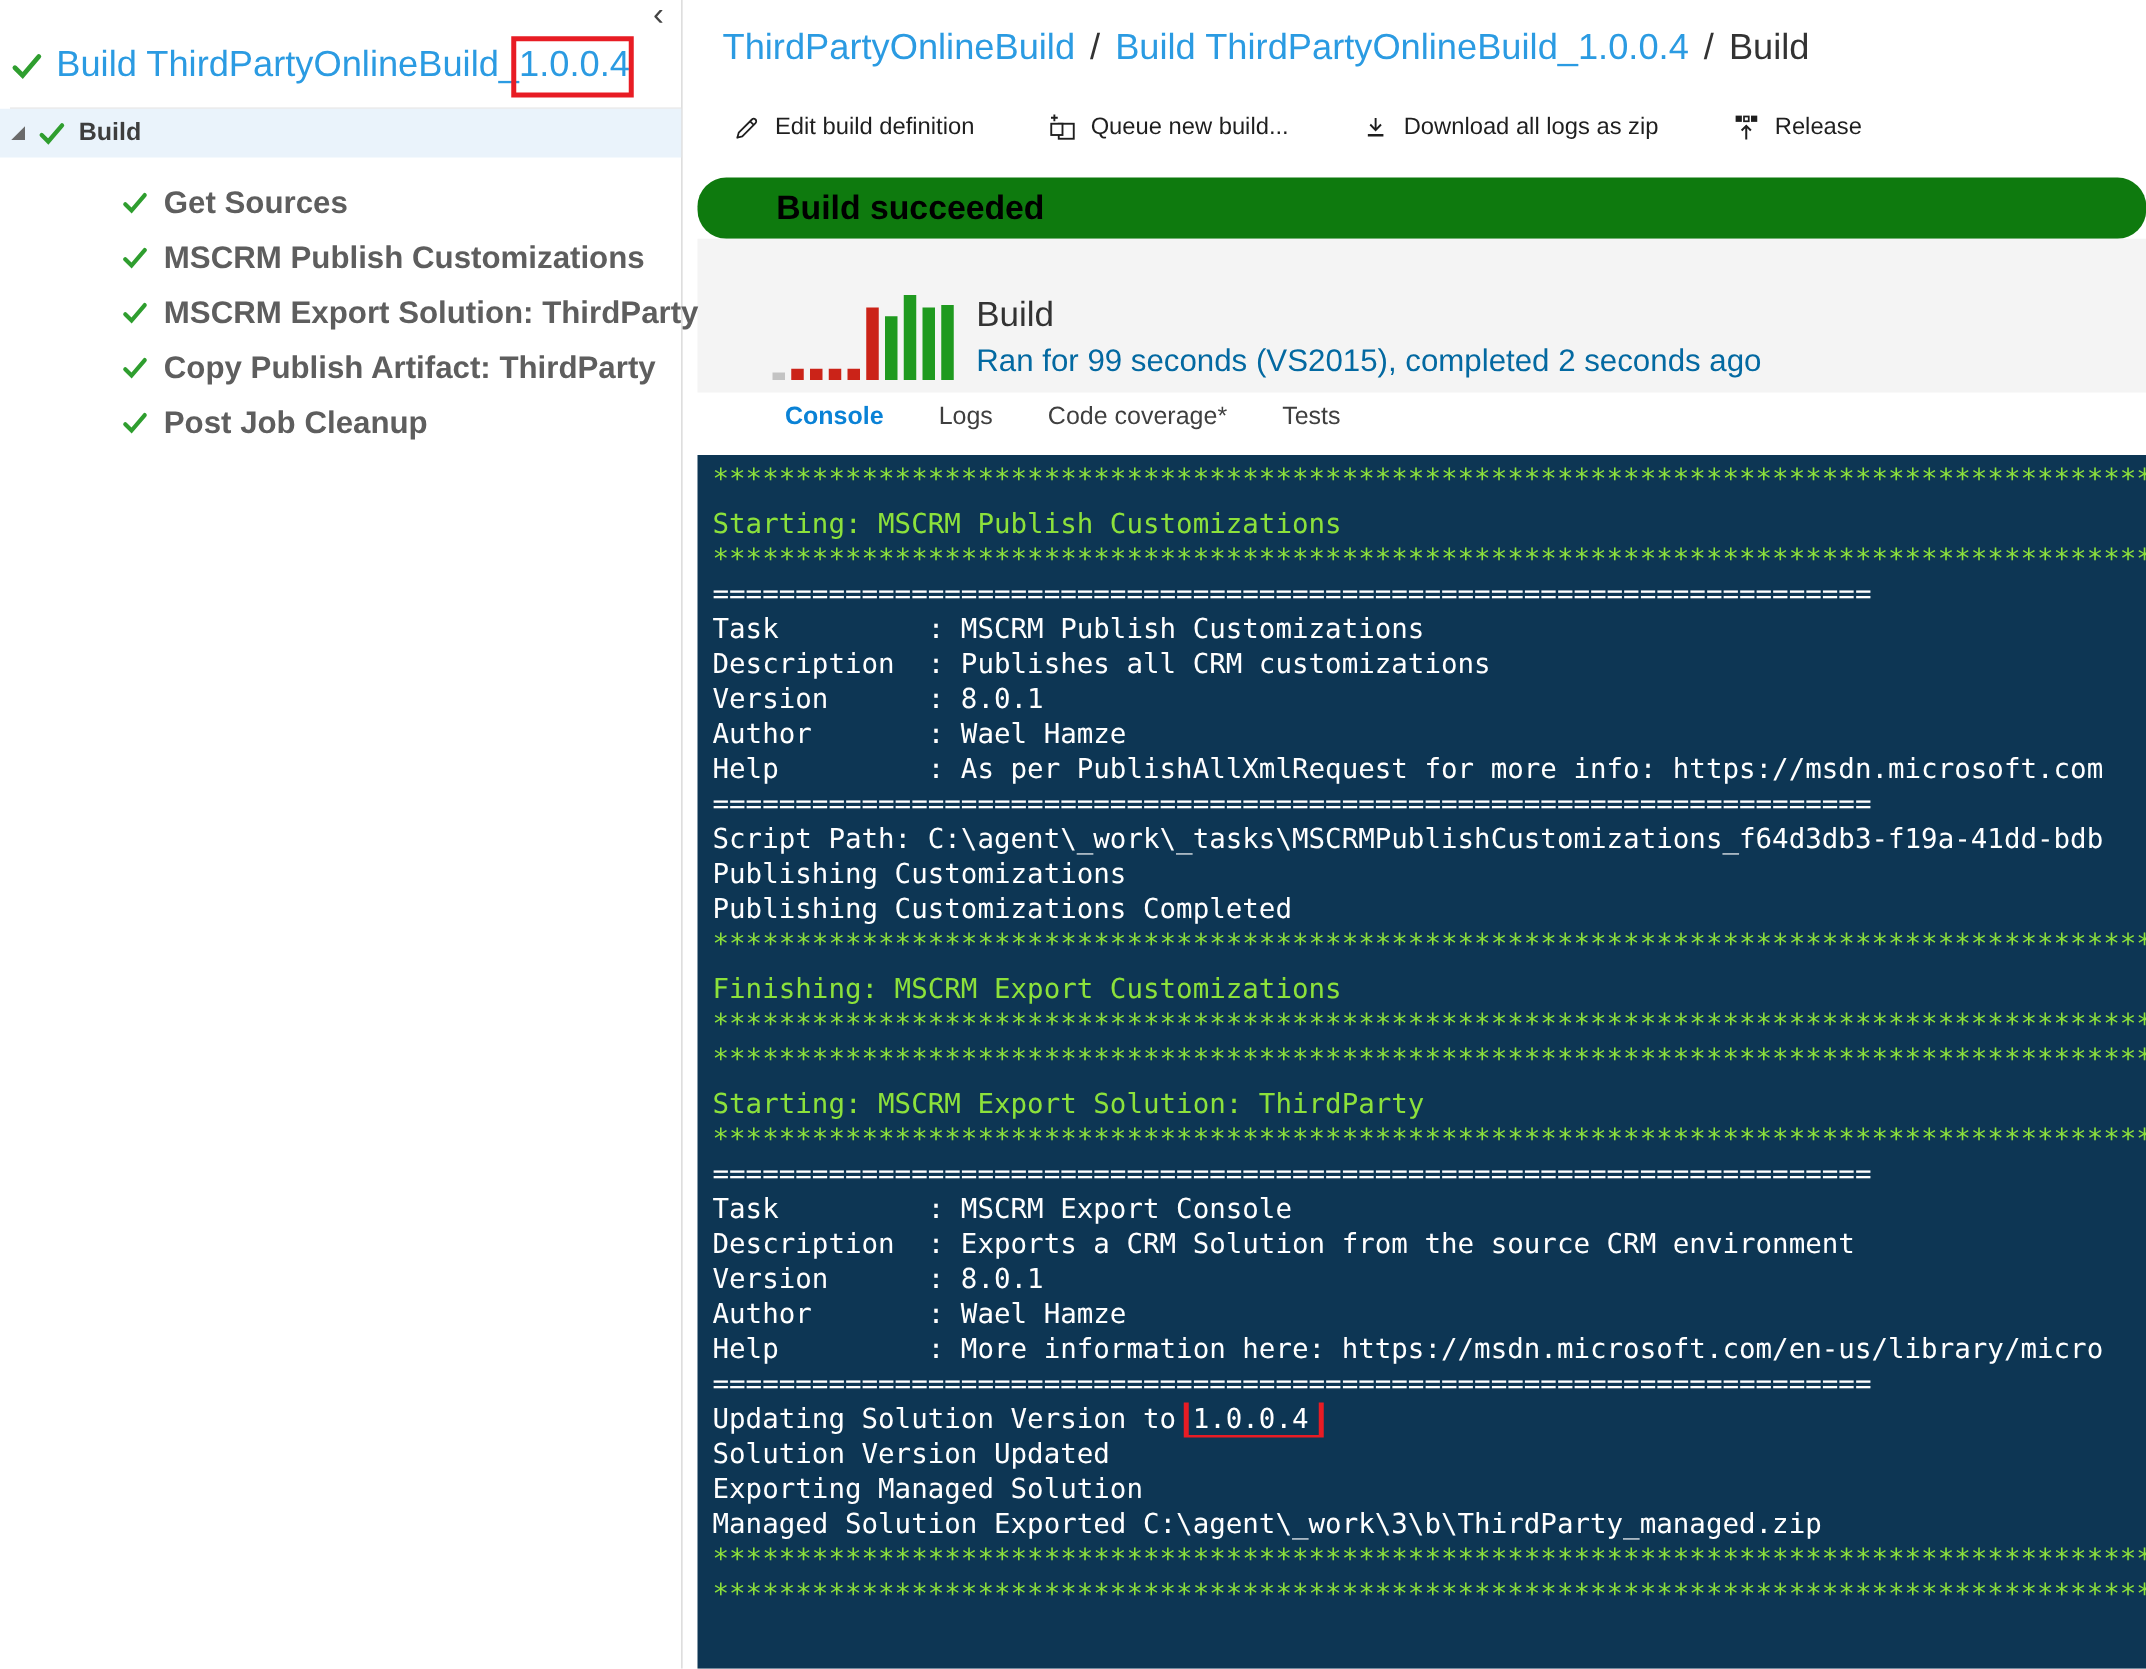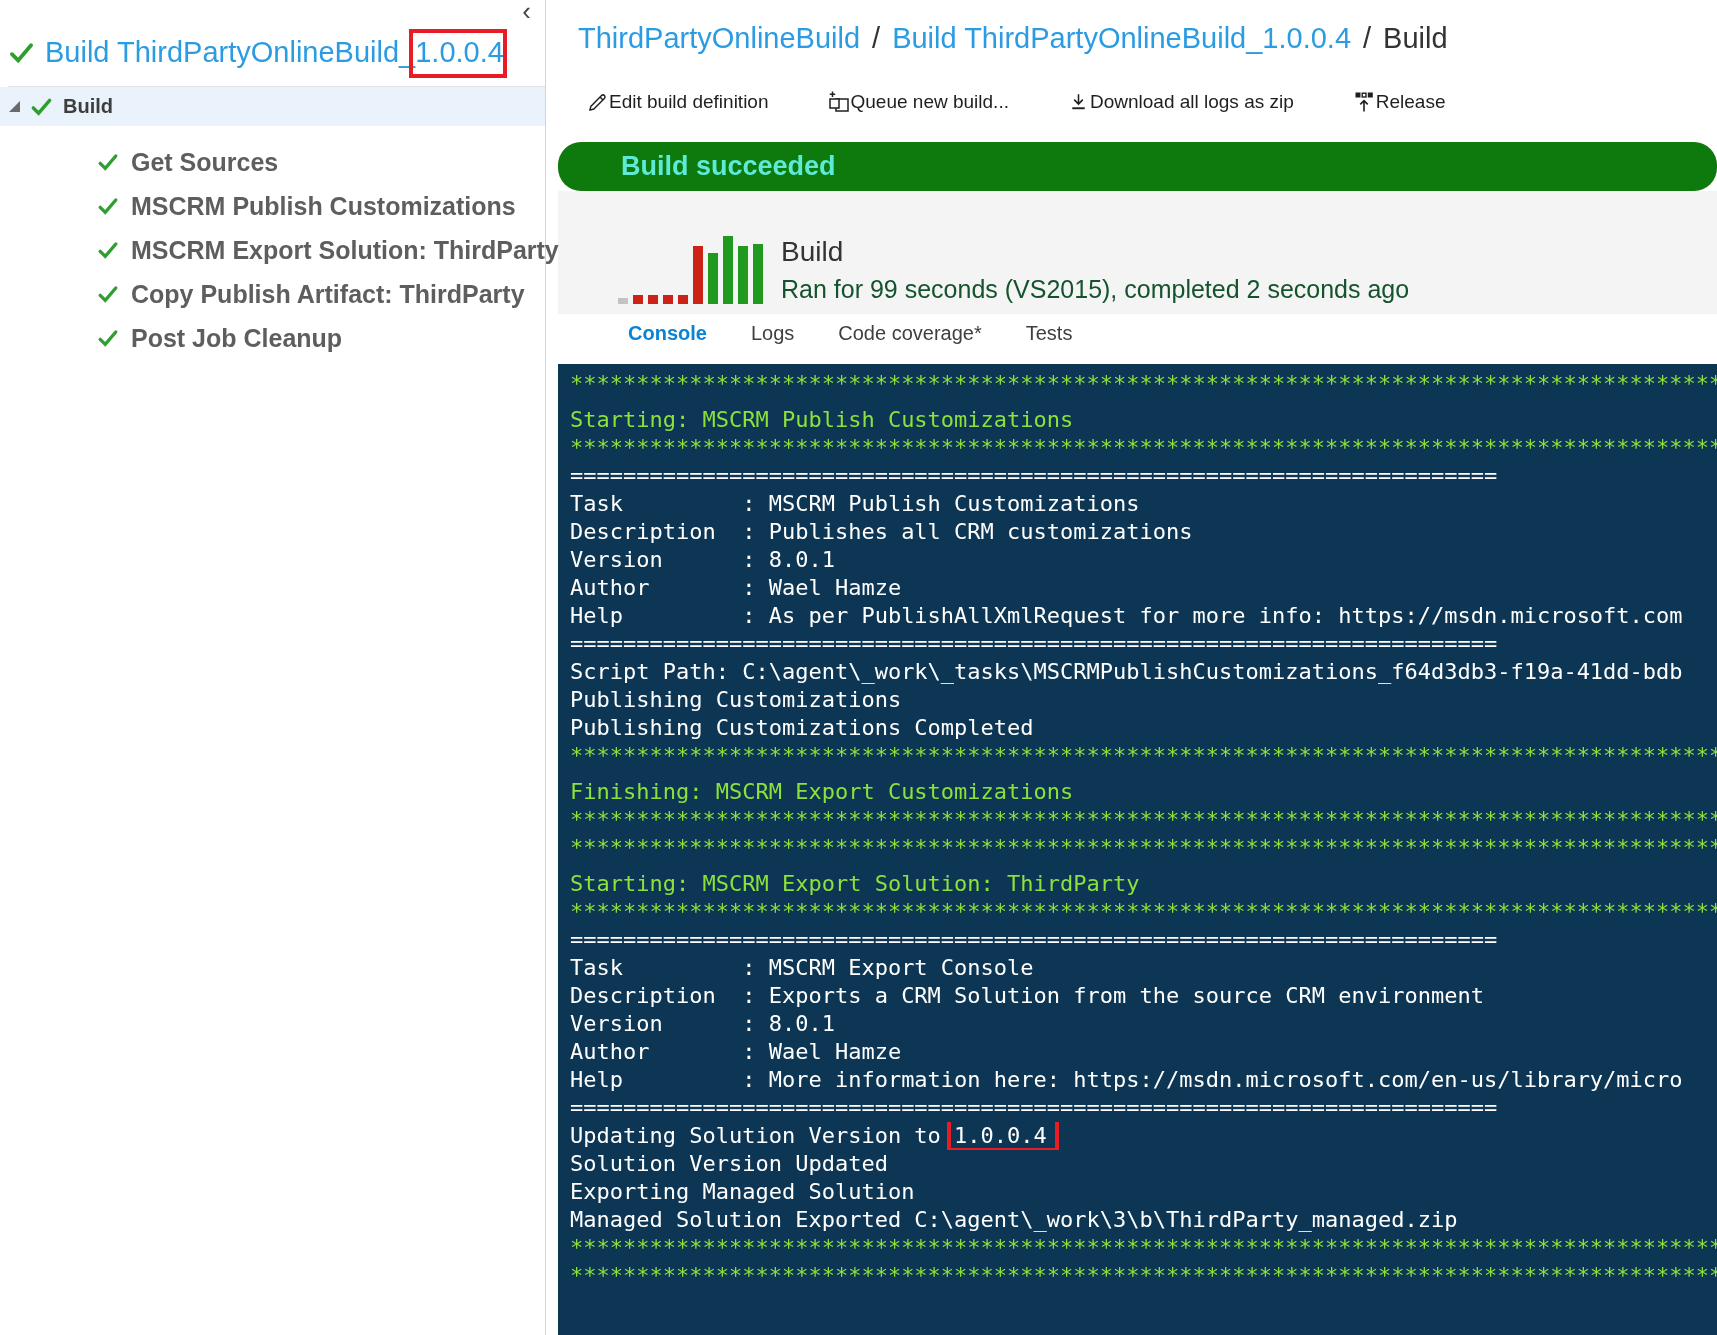--- a/index.html
+++ b/index.html
@@ -27,29 +27,29 @@
   .step{display:flex;align-items:center;height:44px;padding-left:97px;cursor:pointer;}
   .step .lbl{font-size:25px;font-weight:700;color:#5e5e5e;margin-left:12px;white-space:nowrap;}
   .chk{flex:0 0 auto;}
 
   
   main{flex:1;display:flex;flex-direction:column;padding-left:12px;min-width:0;}
   .breadcrumb{margin:20px 0 0 20px;font-size:29px;line-height:36px;color:#333;white-space:nowrap;}
   .breadcrumb a{color:#2b9be2;text-decoration:none;cursor:pointer;}
   .bsep{padding:0 12px;color:#333;}
   .toolbar{display:flex;align-items:center;gap:58px;margin:32px 0 0 28px;height:28px;font-size:19px;color:#1f1f1f;}
-  .titem{display:flex;align-items:center;gap:0;cursor:pointer;white-space:nowrap;}
+  .titem{display:flex;align-items:center;gap:11px;cursor:pointer;white-space:nowrap;}
   .titem svg{display:block;}
-  .banner{margin-top:26px;height:49px;line-height:49px;background:#0e7a0e;color:#5eead4;font-size:27px;font-weight:700;padding-left:63px;border-radius:23px;}
+  .banner{margin-top:26px;height:49px;line-height:49px;background:#0e7a0e;color:#000000;font-size:27px;font-weight:700;padding-left:63px;border-radius:23px;}
   .summary{background:#f4f4f4;height:113px;display:flex;align-items:flex-end;padding-bottom:10px;}
   .chart{display:flex;align-items:flex-end;gap:5px;margin-left:60px;}
   .bar{width:10px;}
   .summary-text{margin-left:18px;display:flex;flex-direction:column;gap:7px;}
   .build-name{font-size:28px;color:#333;}
-  .build-summary{font-size:25px;color:#14532d;white-space:nowrap;}
+  .build-summary{font-size:25px;color:#0369a1;white-space:nowrap;}
   .tabs{display:flex;align-items:center;gap:44px;margin:4px 0 0 70px;height:30px;font-size:20px;color:#3f3f3f;}
   .tab{cursor:pointer;white-space:nowrap;}
   .tab.active{color:#0a82d6;font-weight:700;}
 
   
   .console{
     flex:1;margin-top:16px;background:#0d3654;color:#fff;
     font-family:"DejaVu Sans Mono","Liberation Mono",monospace;
     font-size:22px;padding:6px 0 0 12px;overflow:hidden;
   }

